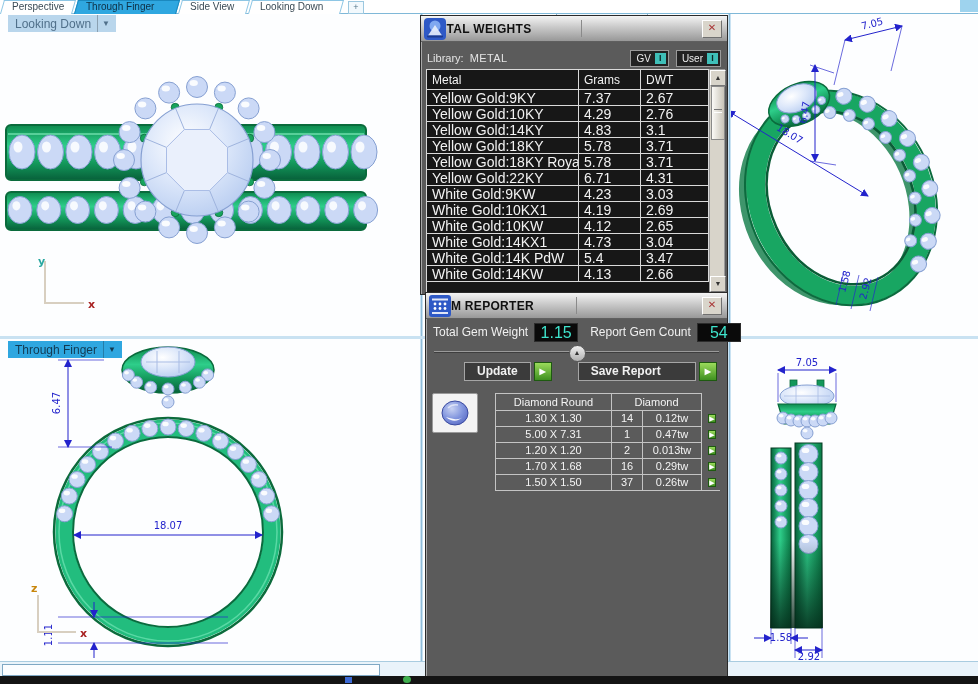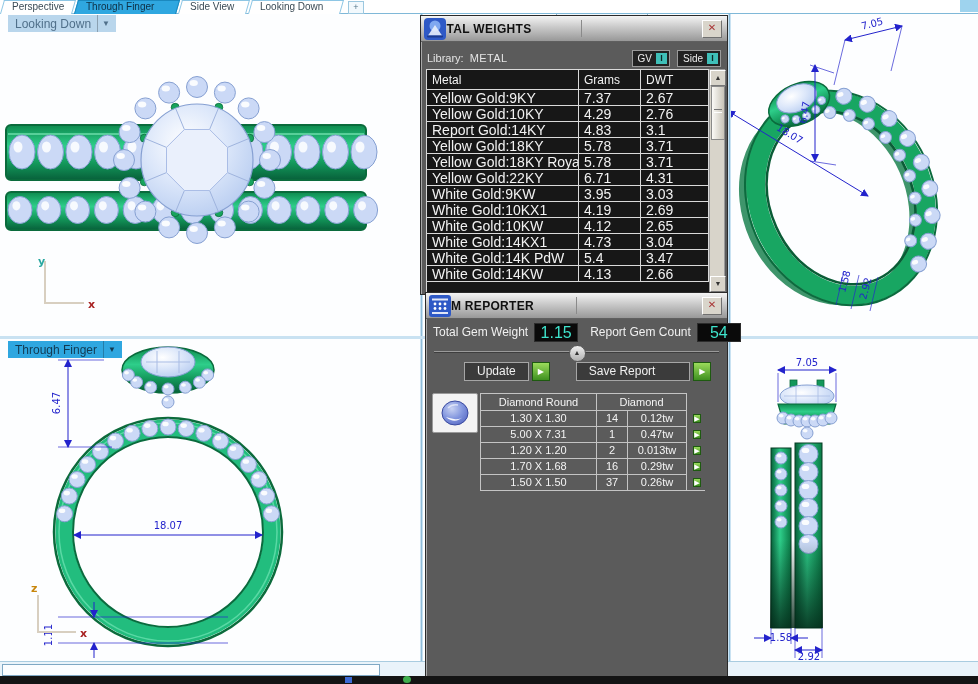--- a/index.html
+++ b/index.html
@@ -75,26 +75,26 @@
   .totLbl{color:#F0F0F0;font-size:12px;white-space:nowrap;}
   .valBox{background:#0A0A0A;color:#3FE3CC;font-size:16px;text-align:center;min-width:42px;
           height:17px;line-height:17px;border:1px solid #2C2C2C;}
   .sep{position:relative;height:14px;}
   .sep .ln{position:absolute;left:8px;right:8px;top:6px;border-top:1px solid #9A9A9A;
            border-bottom:1px solid #3E3E3E;}
   .collapse{position:absolute;left:50%;top:0;margin-left:-8px;width:15px;height:15px;border-radius:50%;
             background:linear-gradient(#EFEFEF,#B0B0B0);border:1px solid #5A5A5A;color:#333;
             font-size:7px;line-height:14px;text-align:center;cursor:pointer;}
   .btnRow{display:flex;align-items:center;height:24px;padding-left:38px;gap:26px;}
-  .gbtn{display:flex;align-items:flex-start;cursor:pointer;}
+  .gbtn{display:flex;align-items:flex-start;cursor:pointer;font-weight:bold;}
   .gbtn .lbl{background:#3B3B3B;border:1px solid #A6A6A6;color:#F0F0F0;font-size:12px;height:17px;
              line-height:17px;padding:0 12px;}
   .garr{width:16px;height:17px;margin-left:3px;background:linear-gradient(#9ADB5B,#3F9020);
         border:1px solid #1E5A10;color:#fff;font-size:8px;line-height:17px;text-align:center;}
-  .gemArea{display:flex;margin:10px 0 0 6px;gap:2px;}
+  .gemArea{display:flex;margin:10px 0 0 6px;gap:17px;}
   .gemIcon{width:44px;height:38px;background:#F4F4F4;border:1px solid #9A9A9A;border-radius:2px;
            display:flex;align-items:center;justify-content:center;}
   .gtable{width:226px;}
   .grow{display:grid;grid-template-columns:117px 31px 59px 18px;height:16px;}
   .grow.ghdr{height:17px;}
   .gcell{border:1px solid #C4C4C4;border-width:1px 1px 0 0;color:#F4F4F4;font-size:11px;
          line-height:15px;text-align:center;white-space:nowrap;}
   .grow .gcell:first-child{border-left:1px solid #C4C4C4;}
   .grow:last-child .gcell{border-bottom:1px solid #C4C4C4;}
   .ghdr .gcell{line-height:16px;}
@@ -487,21 +487,21 @@
     </div>
     <div class="libRow">
       <span class="libLbl">Library:</span>
       <span class="libVal">METAL</span>
       <span class="chips">
         <span class="tgl">
             <span>GV</span>
             <span class="ind">I</span>
           </span>
         <span class="tgl">
-            <span>Side</span>
+            <span>User</span>
             <span class="ind">I</span>
           </span>
       </span>
     </div>
     <div class="mtable">
       <div class="mrow hdr">
         <div class="mcell">Metal</div>
         <div class="mcell">Grams</div>
         <div class="mcell">DWT</div>
       </div>
@@ -509,42 +509,42 @@
           <div class="mcell">Yellow Gold:9KY</div>
           <div class="mcell">7.37</div>
           <div class="mcell">2.67</div>
         </div>
       <div class="mrow">
           <div class="mcell">Yellow Gold:10KY</div>
           <div class="mcell">4.29</div>
           <div class="mcell">2.76</div>
         </div>
       <div class="mrow">
-          <div class="mcell">Report Gold:14KY</div>
+          <div class="mcell">Yellow Gold:14KY</div>
           <div class="mcell">4.83</div>
           <div class="mcell">3.1</div>
         </div>
       <div class="mrow">
           <div class="mcell">Yellow Gold:18KY</div>
           <div class="mcell">5.78</div>
           <div class="mcell">3.71</div>
         </div>
       <div class="mrow">
           <div class="mcell">Yellow Gold:18KY Royal</div>
           <div class="mcell">5.78</div>
           <div class="mcell">3.71</div>
         </div>
       <div class="mrow">
           <div class="mcell">Yellow Gold:22KY</div>
           <div class="mcell">6.71</div>
           <div class="mcell">4.31</div>
         </div>
       <div class="mrow">
           <div class="mcell">White Gold:9KW</div>
-          <div class="mcell">3.95</div>
+          <div class="mcell">4.23</div>
           <div class="mcell">3.03</div>
         </div>
       <div class="mrow">
           <div class="mcell">White Gold:10KX1</div>
           <div class="mcell">4.19</div>
           <div class="mcell">2.69</div>
         </div>
       <div class="mrow">
           <div class="mcell">White Gold:10KW</div>
           <div class="mcell">4.12</div>

